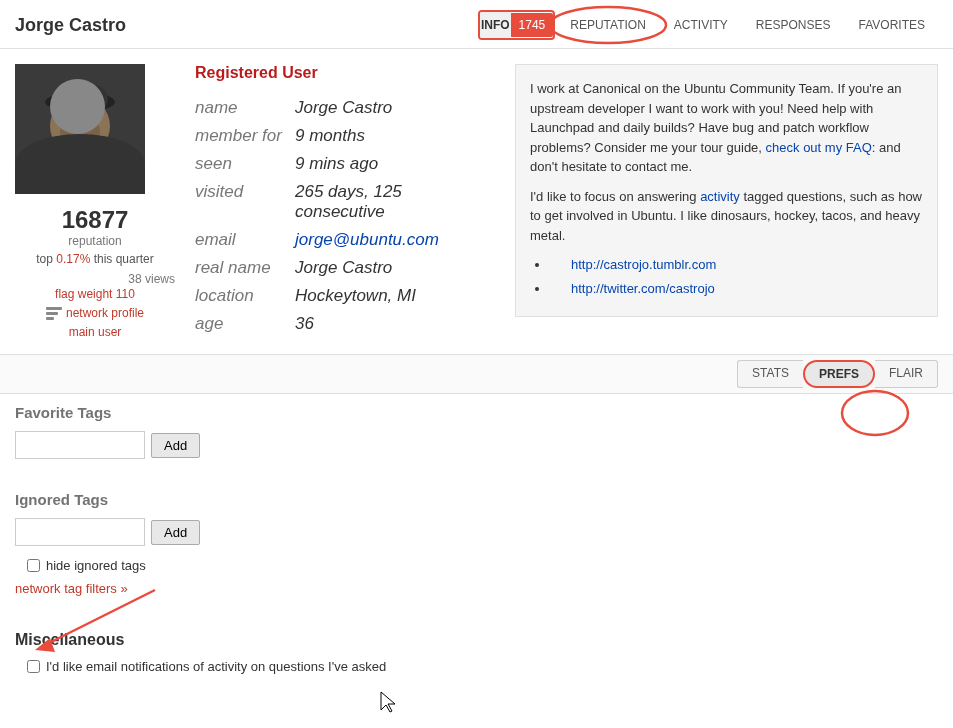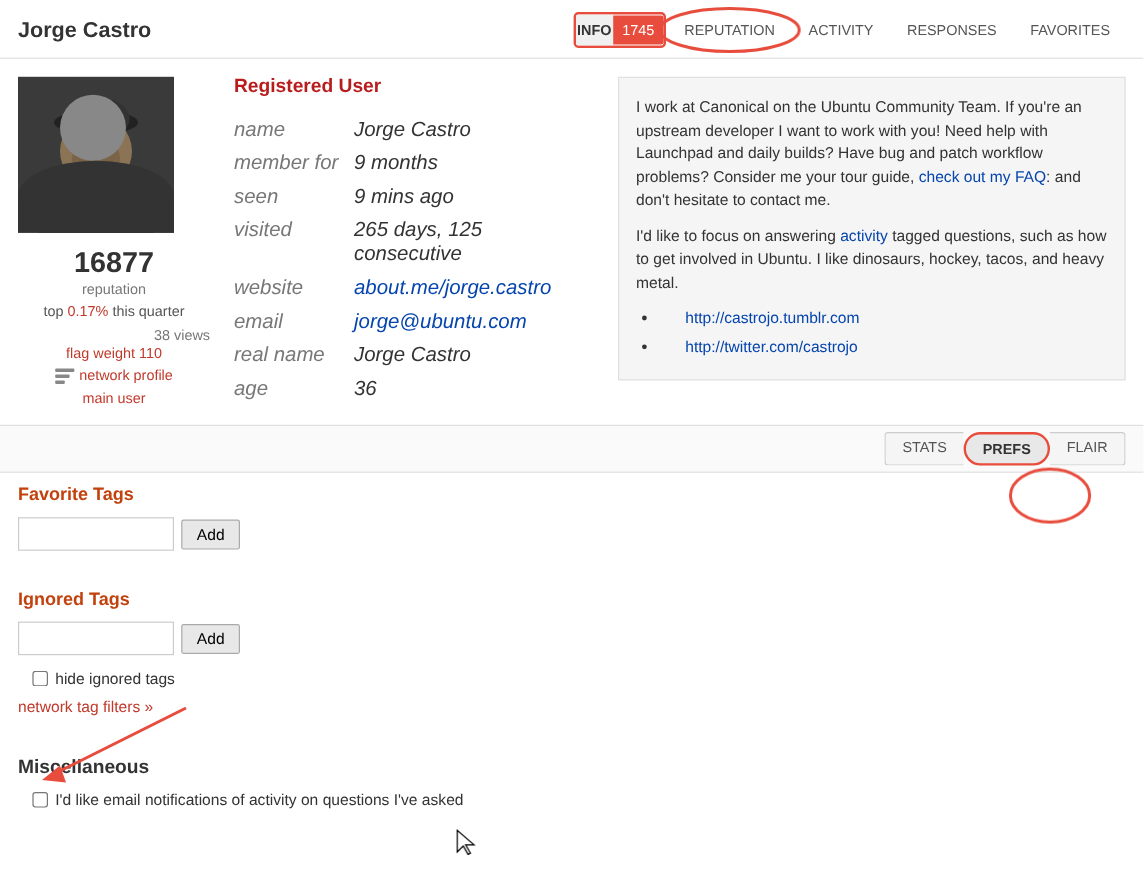--- a/index.html
+++ b/index.html
@@ -243,21 +243,21 @@
       padding-left: 21px;
     }
 
     
     .content-section {
       padding: 10px 15px;
     }
     .section-title {
       font-size: 15px;
       font-weight: bold;
-      color: #c2410c;
+      color: #737373;
       margin-bottom: 10px;
     }
     .tag-input-row {
       display: flex;
       gap: 6px;
       align-items: center;
       margin-bottom: 12px;
     }
     .tag-input {
       width: 130px;
@@ -413,30 +413,30 @@
       </tr>
       <tr>
         <td>seen</td>
         <td class="highlight-red">9 mins ago</td>
       </tr>
       <tr>
         <td>visited</td>
         <td>265 days, 125 consecutive</td>
       </tr>
       <tr>
-        <td>website</td>
-        <td><a href="#" class="link-blue">about.me/jorge.castro</a></td>
-      </tr>
-      <tr>
         <td>email</td>
         <td><a href="#" class="link-blue">jorge@ubuntu.com</a></td>
       </tr>
       <tr>
         <td>real name</td>
         <td>Jorge Castro</td>
+      </tr>
+      <tr>
+        <td>location</td>
+        <td>Hockeytown, MI</td>
       </tr>
       <tr>
         <td>age</td>
         <td>36</td>
       </tr>
     </tbody>
       </table>
   </div>
 
   <div class="right-col">

